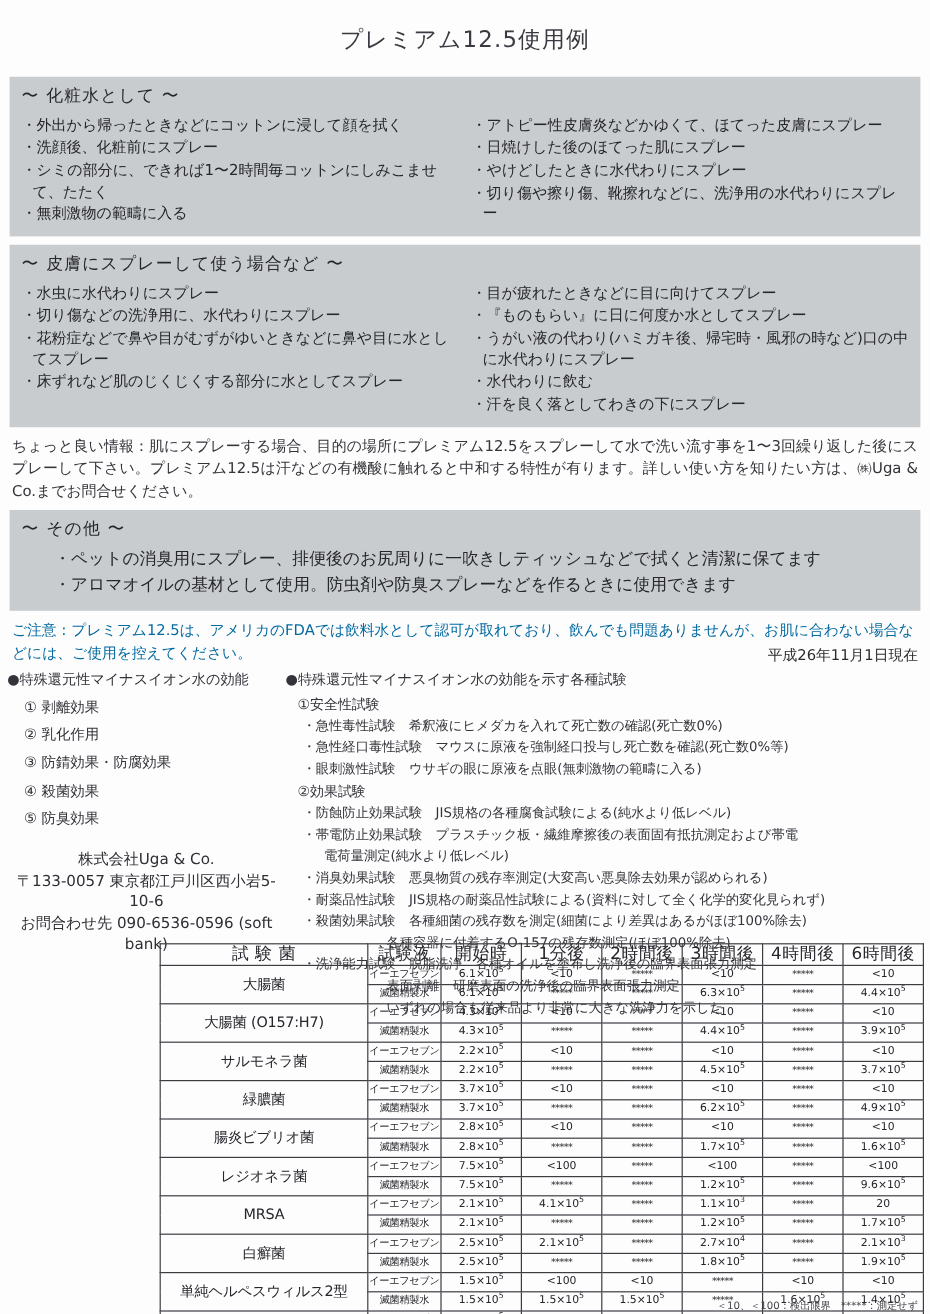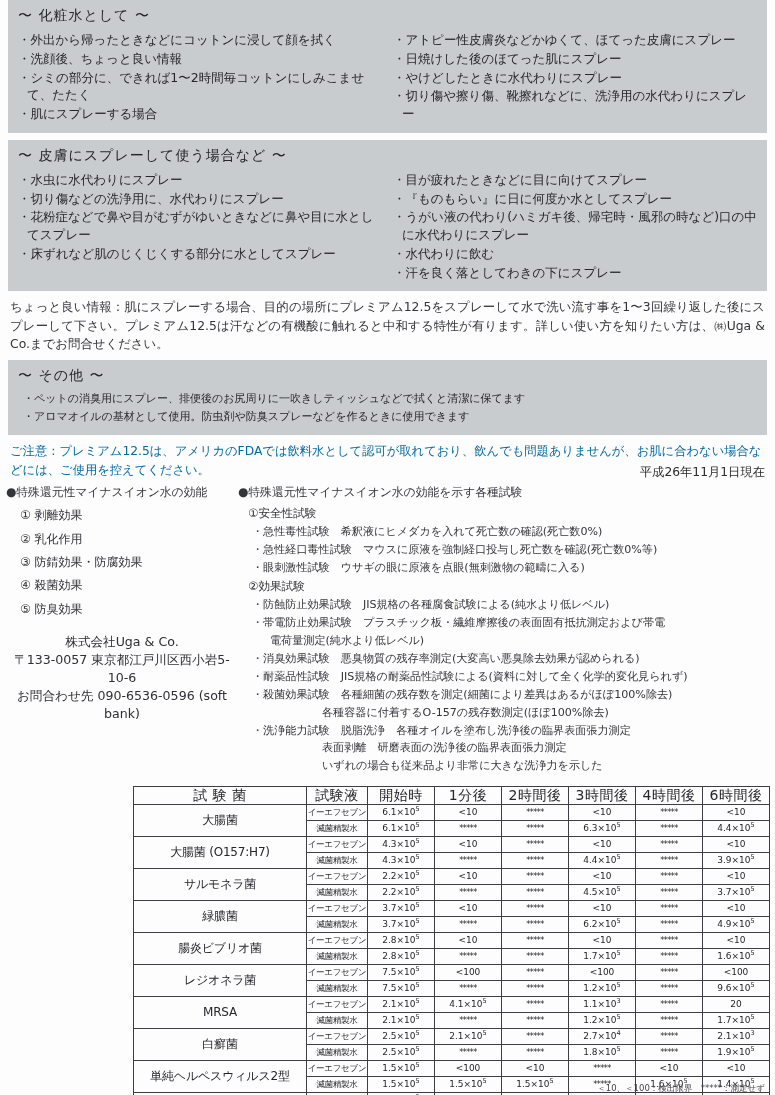--- a/index.html
+++ b/index.html
@@ -65,23 +65,24 @@
   .note-block {
     margin: 2px 10px 6px 10px;
     font-size: 12.4px;
     line-height: 1.5;
     color: #33333a;
     text-align: justify;
   }
 
   
   .panel-single .bullet {
-    font-size: 11px;
+    font-size: 14px;
     line-height: 1.5;
     text-align: center;
+    margin-left: 22px;
   }
   .panel-single .bullet-left {
     text-align: left;
     padding-left: 14px;
   }
 
   
   .caution {
     margin: 4px 10px 0 10px;
     font-size: 12.3px;
@@ -212,29 +213,30 @@
     text-align: right;
     font-size: 8.5px;
     color: #45454b;
   }
 </style>
 </head>
 <body>
 
 <div id="page">
 
+  <h1 class="doc-title">プレミアム12.5使用例</h1>
 
   <div class="panel">
     <div class="panel-heading">〜 化粧水として 〜</div>
     <div class="panel-cols">
       <div class="panel-col">
         <div class="bullet">・外出から帰ったときなどにコットンに浸して顔を拭く</div>
-        <div class="bullet">・洗顔後、ちょっと良い情報</div>
+        <div class="bullet">・洗顔後、化粧前にスプレー</div>
         <div class="bullet">・シミの部分に、できれば1〜2時間毎コットンにしみこませて、たたく</div>
-        <div class="bullet">・肌にスプレーする場合</div>
+        <div class="bullet">・無刺激物の範疇に入る</div>
       </div>
       <div class="panel-col">
         <div class="bullet">・アトピー性皮膚炎などかゆくて、ほてった皮膚にスプレー</div>
         <div class="bullet">・日焼けした後のほてった肌にスプレー</div>
         <div class="bullet">・やけどしたときに水代わりにスプレー</div>
         <div class="bullet">・切り傷や擦り傷、靴擦れなどに、洗浄用の水代わりにスプレー</div>
       </div>
     </div>
   </div>
 

